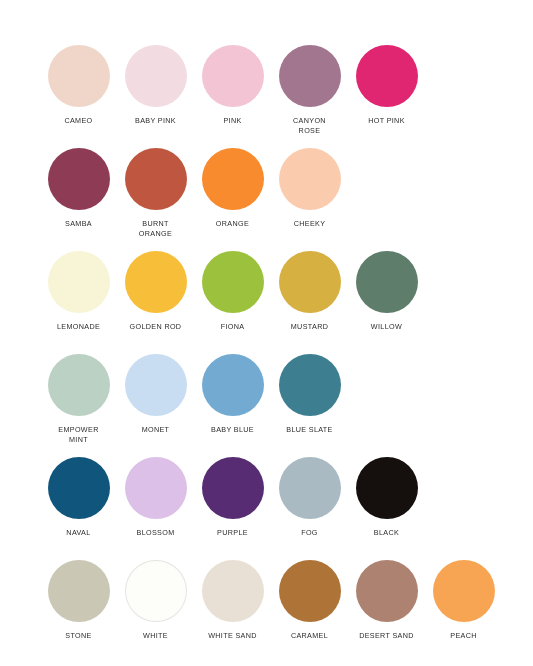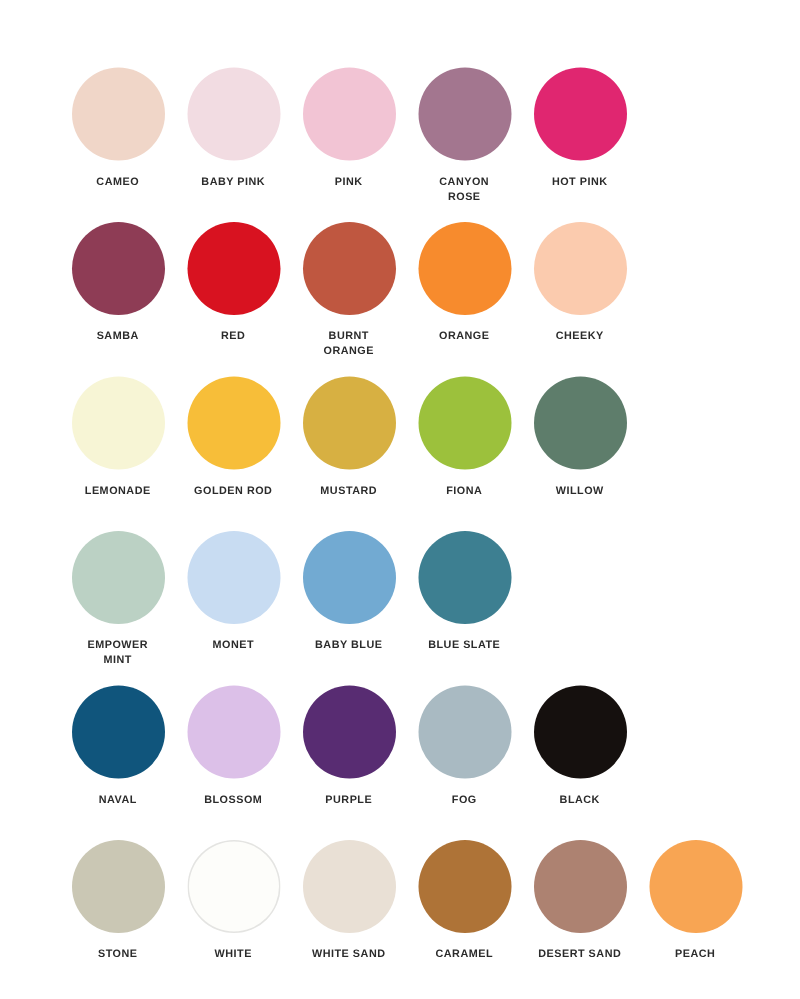--- a/index.html
+++ b/index.html
@@ -46,21 +46,21 @@
   }
   .swatch-label {
     margin-top: 9px;
     font-size: 7.2px;
     line-height: 9.5px;
     letter-spacing: 0.35px;
     color: #2b2b2b;
     text-align: center;
     text-transform: uppercase;
     white-space: pre-line;
-    font-weight: 700;
+    font-weight: 400;
   }
 </style>
 </head>
 <body style="background-color: rgb(255, 255, 255);">
 
 <div class="palette-sheet">
     <div class="swatch-row">
       <div class="swatch-cell">
         <span class="swatch-disc" style="background-color: rgb(240, 214, 200);"></span>
         <span class="swatch-label">CAMEO</span>
@@ -82,24 +82,20 @@
         <span class="swatch-disc" style="background-color: rgb(224, 38, 112);"></span>
         <span class="swatch-label">HOT PINK</span>
       </div>
     </div>
     <div class="swatch-row">
       <div class="swatch-cell">
         <span class="swatch-disc" style="background-color: rgb(142, 60, 85);"></span>
         <span class="swatch-label">SAMBA</span>
       </div>
       <div class="swatch-cell">
-        <span class="swatch-disc" style="background-color: rgb(216, 18, 32);"></span>
-        <span class="swatch-label">RED</span>
-      </div>
-      <div class="swatch-cell">
         <span class="swatch-disc" style="background-color: rgb(191, 87, 64);"></span>
         <span class="swatch-label">BURNT
 ORANGE</span>
       </div>
       <div class="swatch-cell">
         <span class="swatch-disc" style="background-color: rgb(247, 139, 45);"></span>
         <span class="swatch-label">ORANGE</span>
       </div>
       <div class="swatch-cell">
         <span class="swatch-disc" style="background-color: rgb(251, 203, 174);"></span>
@@ -109,26 +105,26 @@
     <div class="swatch-row">
       <div class="swatch-cell">
         <span class="swatch-disc" style="background-color: rgb(247, 245, 213);"></span>
         <span class="swatch-label">LEMONADE</span>
       </div>
       <div class="swatch-cell">
         <span class="swatch-disc" style="background-color: rgb(247, 190, 57);"></span>
         <span class="swatch-label">GOLDEN ROD</span>
       </div>
       <div class="swatch-cell">
+        <span class="swatch-disc" style="background-color: rgb(156, 193, 60);"></span>
+        <span class="swatch-label">FIONA</span>
+      </div>
+      <div class="swatch-cell">
         <span class="swatch-disc" style="background-color: rgb(215, 176, 66);"></span>
         <span class="swatch-label">MUSTARD</span>
-      </div>
-      <div class="swatch-cell">
-        <span class="swatch-disc" style="background-color: rgb(156, 193, 60);"></span>
-        <span class="swatch-label">FIONA</span>
       </div>
       <div class="swatch-cell">
         <span class="swatch-disc" style="background-color: rgb(94, 125, 107);"></span>
         <span class="swatch-label">WILLOW</span>
       </div>
     </div>
     <div class="swatch-row">
       <div class="swatch-cell">
         <span class="swatch-disc" style="background-color: rgb(187, 209, 196);"></span>
         <span class="swatch-label">EMPOWER

